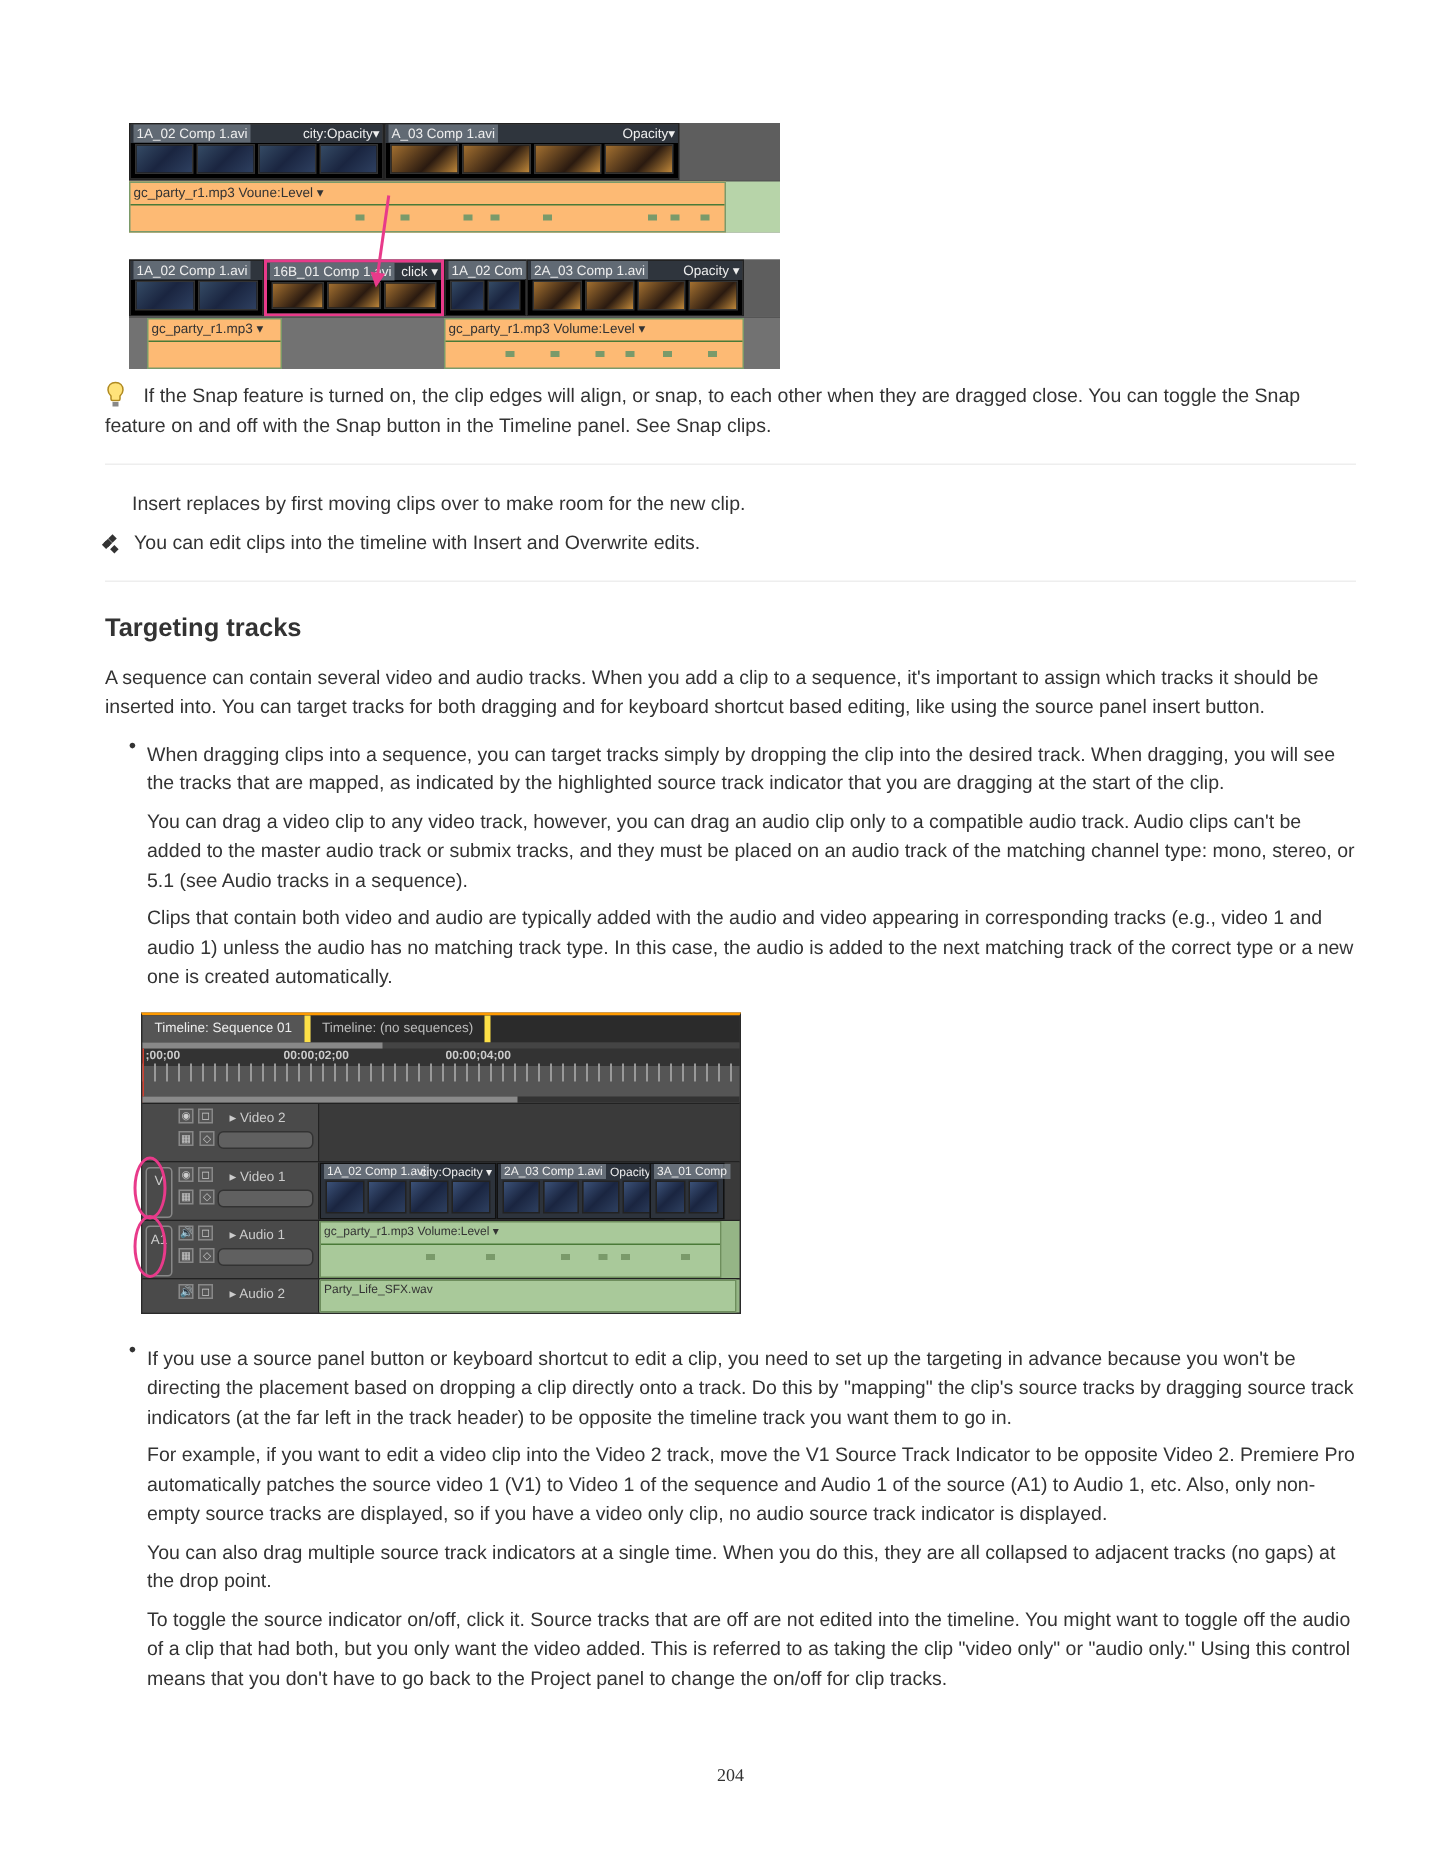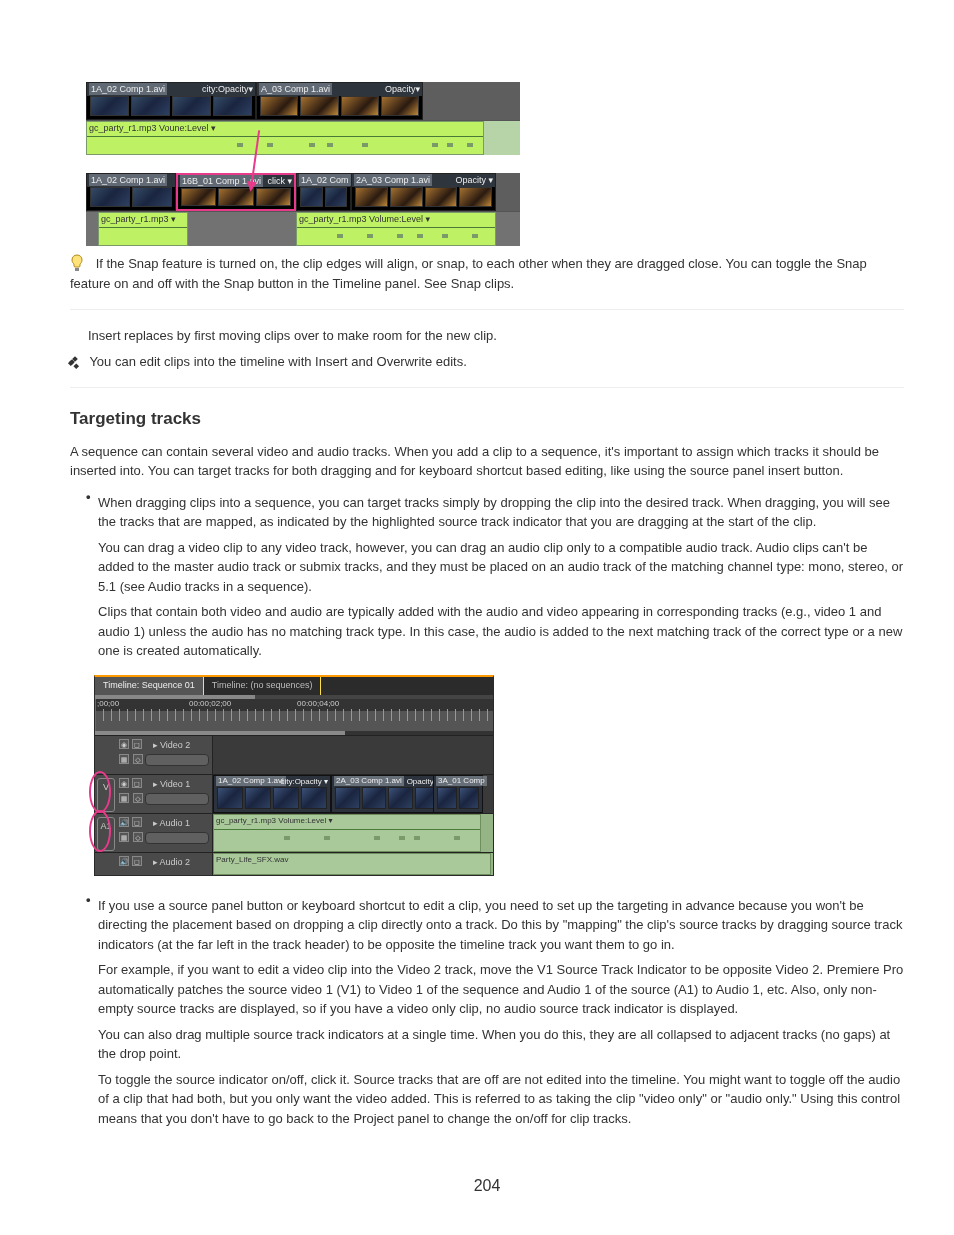--- a/index.html
+++ b/index.html
@@ -59,21 +59,21 @@
     background: linear-gradient(135deg,#354b65 0%,#1a2540 50%,#2e4060 100%);
   }
   .audio-row {
     height:34px;
     position:relative;
     border-top:1px solid #555;
     background:#b7d4a9;
   }
   .audio-clip {
     position:absolute; left:0; top:0; bottom:0;
-    background:#bef264;
+    background:#fdba74;
     border:1px solid #7a9a6a;
     box-sizing:border-box;
     text-align:right;
   }
   .audio-clip .clip-label { color:#333; background:transparent; position:absolute; left:2px; top:0; font-size:9px; line-height:12px; }
   .audio-wave {
     position:absolute; left:0; right:0; top:14px; height:1px;
     background:#4a7a38;
   }
   .audio-marks { position:absolute; left:0; right:0; top:21px; height:4px; }
@@ -150,21 +150,21 @@
   }
   .panel .tabs {
     height:18px;
     background:#2b2b2b;
     display:flex;
   }
   .panel .tab {
     height:18px;
     padding:2px 8px 0;
     color:#bbb;
-    border-right:1px solid #fde047;
+    border-right:4px solid #fde047;
     font-size:9px;
   }
   .panel .tab.active { background:#555; color:#eee; }
   .panel .ruler-area {
     display:flex; height:40px;
   }
   .panel .left-col {
     width:118px; border-right:1px solid #222;
     position:relative;
     box-sizing:border-box;
@@ -174,20 +174,21 @@
     padding:4px 6px 0;
   }
   .panel .tiny-icons {
     position:absolute; left:50px; top:24px; display:flex; gap:6px;
     color:#999;
   }
   .panel .tiny-icons span { width:10px; height:10px; border:1px solid #888; font-size:7px; text-align:center; line-height:9px;}
   .panel .ruler {
     flex:1; position:relative;
     background:linear-gradient(to bottom,#333 0%,#333 40%,#555 40%,#555 100%);
+    font-weight:bold;
   }
   .panel .ruler .tick-labels {
     position:absolute; left:0; right:0; top:3px; height:10px;
     color:#ccc; font-size:8px;
   }
   .panel .ruler .tick-labels span { position:absolute; }
   .panel .ruler .ticks {
     position:absolute; left:0; right:0; top:14px; bottom:14px;
     background:repeating-linear-gradient(to right, #999 0 1px, transparent 1px 8px);
   }
@@ -292,21 +293,21 @@
   .circ {
     position:absolute;
     border:2px solid #e83a8a;
     border-radius:50%;
     width:18px; height:38px;
   }
   .circ.v { left:-6px; top:-4px; }
   .circ.a { left:-6px; top:-4px; }
 
   
-  .page-num { text-align:center; margin-top:40px; font-size:16px; color:#333;}
+  .page-num { text-align:center; margin-top:40px; font-size:12px; color:#333;font-family:Liberation Serif, serif;}
 </style>
 </head>
 <body>
 
 <div class="page">
 
   <div class="figure-stack">
     <div class="figure1-wrap">
 
       <div class="top-free-clip">
@@ -325,21 +326,21 @@
           <div class="clip" style="left:0;width:170px">
             <span class="clip-label">1A_02 Comp 1.avi</span>
             <span class="opacity-label">city:Opacity▾</span>
             <div class="thumb-strip">
                 <div class="thumb blue"></div>
                 <div class="thumb blue"></div>
                 <div class="thumb blue"></div>
                 <div class="thumb blue"></div>
               </div>
           </div>
-          <div class="clip" style="left:170px;width:167px">
+          <div class="clip" style="left:170px;width:197px">
             <span class="clip-label">A_03 Comp 1.avi</span>
             <span class="opacity-label">Opacity▾</span>
             <div class="thumb-strip">
                 <div class="thumb"></div>
                 <div class="thumb"></div>
                 <div class="thumb"></div>
                 <div class="thumb"></div>
               </div>
           </div>
         </div>

